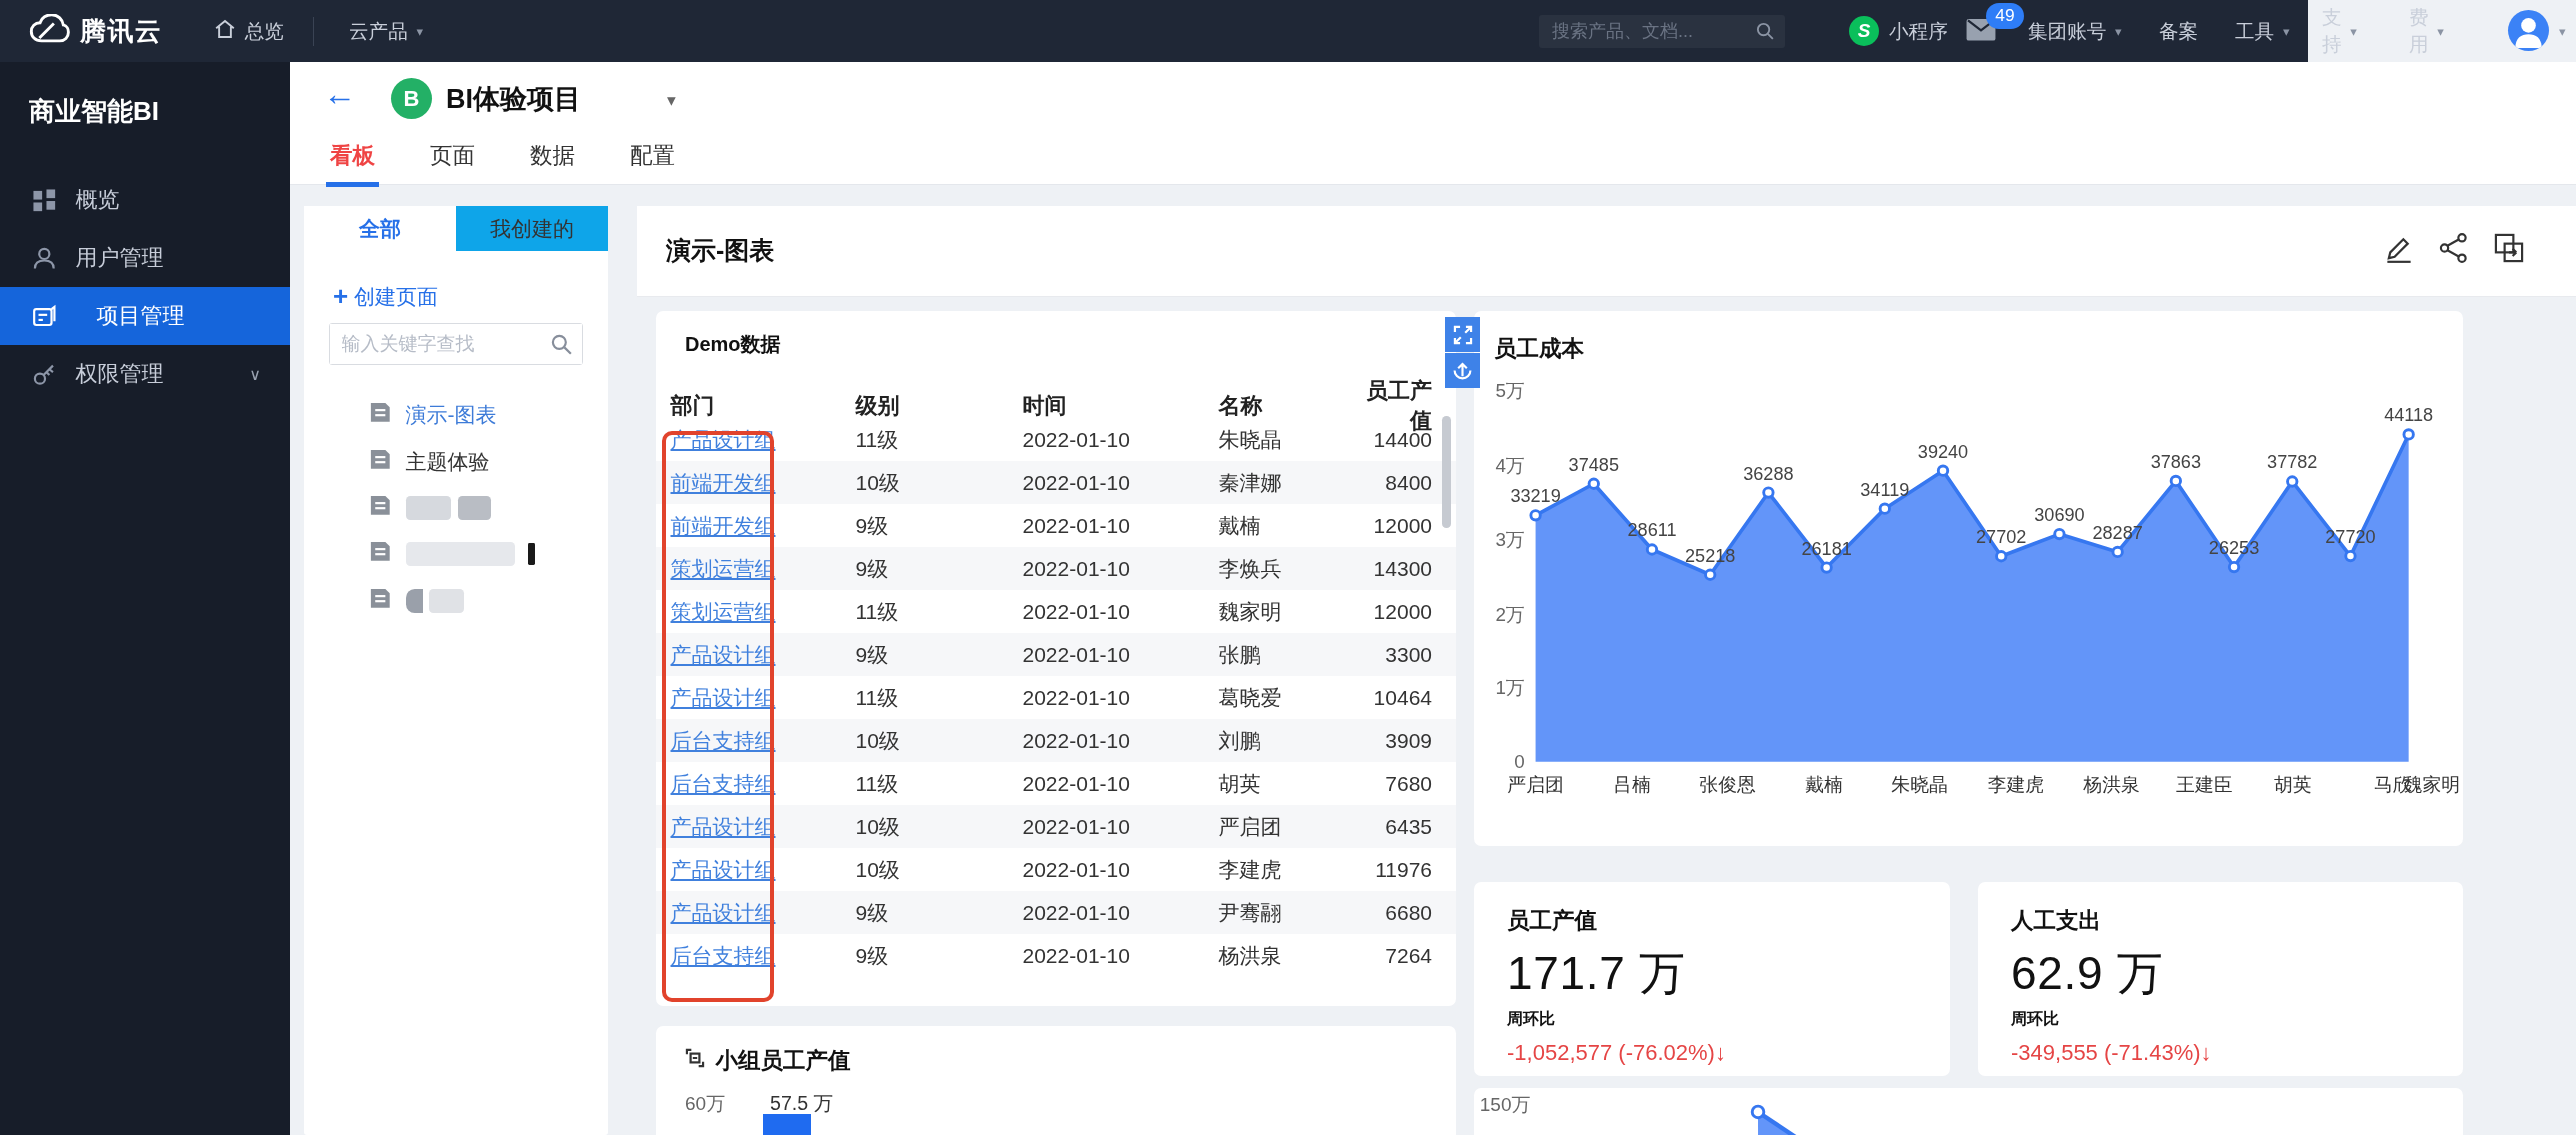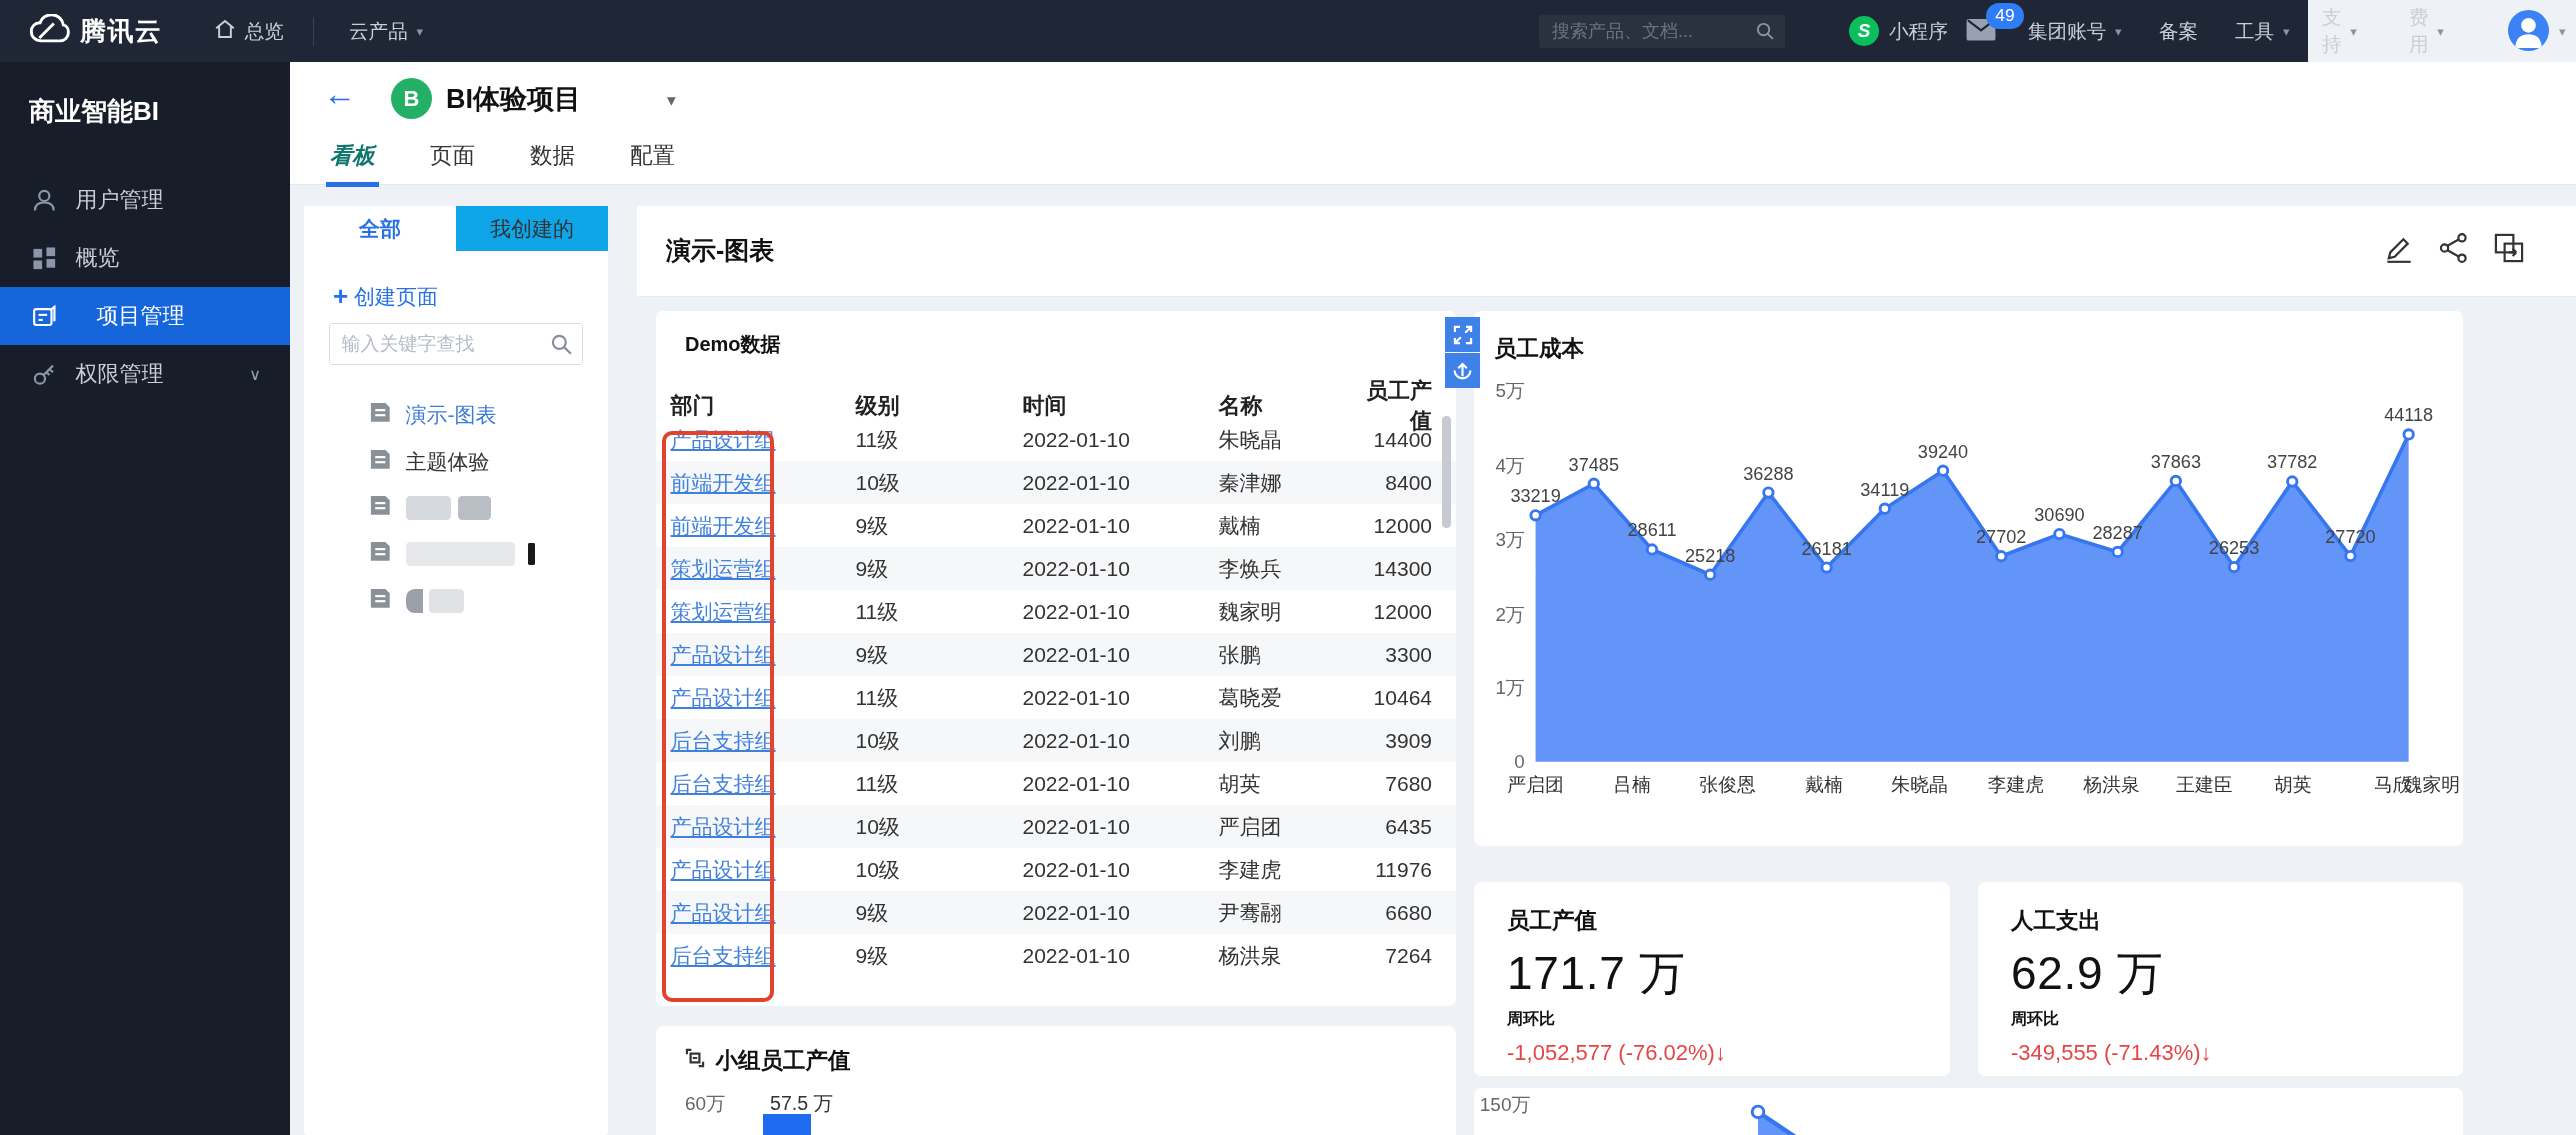--- a/index.html
+++ b/index.html
@@ -32,21 +32,21 @@
   .side-ico { width:24.6px; height:24.6px; flex:0 0 24.6px; }
 
   
   #project-header { position:absolute; left:290px; top:62px; width:2286px; height:123px; background:#FFFFFF; border-bottom:0.7px solid #E4E7EC; }
   #back-arrow { position:absolute; left:33px; top:13px; font-size:33px; color:#2670E8; cursor:pointer; }
   #proj-badge { position:absolute; left:101px; top:16px; width:41px; height:41px; border-radius:50%; background:#23B066; color:#fff; font-size:22px; font-weight:bold; display:flex; align-items:center; justify-content:center; }
   #proj-title { position:absolute; left:156px; top:19px; font-size:27px; font-weight:bold; color:#111; }
   #proj-caret { position:absolute; left:377px; top:27.5px; font-size:17.4px; color:#666; cursor:pointer; }
   #proj-tabs { position:absolute; left:40px; top:78px; display:flex; gap:55px; }
   .ptab { position:relative; font-size:22.5px; color:#333; padding-bottom:16px; cursor:pointer; }
-  .ptab.active { font-weight:bold; color:#0f766e;font-style:italic; }
+  .ptab.active { font-weight:bold; color:#ef4444; }
   .ptab.active::after { content:""; position:absolute; left:-4.3px; right:-4.3px; bottom:0; height:5px; background:#2670E8; }
 
   
   #pages-panel { position:absolute; left:304px; top:206px; width:304px; height:929px; background:#FFFFFF; border-radius:2.9px; }
   #pp-tabs { display:flex; height:45px; }
   .pp-tab { flex:1; display:flex; align-items:center; justify-content:center; font-size:21px; cursor:pointer; }
   .pp-tab.active { color:#2670E8; font-weight:bold; background:#fff; }
   .pp-tab.inactive { background:#0ea5e9; color:#333; }
   #pp-create { position:absolute; left:29px; top:75px; color:#2670E8; font-size:21px; cursor:pointer; display:flex; align-items:center; gap:5.8px; }
   #pp-create .plus { font-size:26px; font-weight:bold; }
@@ -195,36 +195,36 @@
       <span class="caret">▾</span>
     </div>
   </header>
 
   <aside id="sidebar">
     <div class="side-title">商业智能BI</div>
     <nav id="side-menu">
       <div class="side-item">
         <span class="side-ico">
           <svg width="24.6" height="24.6" viewBox="0 0 34 34">
-              <circle cx="17" cy="11" r="7" fill="none" stroke="#8D96A8" stroke-width="3"></circle>
-              <path d="M4 31 C4 23 10 20 17 20 C24 20 30 23 30 31" fill="none" stroke="#8D96A8" stroke-width="3"></path>
-            </svg>
-        </span>
-        <span>用户管理</span>
-      </div>
-      <div class="side-item">
-        <span class="side-ico">
-          <svg width="24.6" height="24.6" viewBox="0 0 34 34">
               <rect x="2" y="4" width="12" height="12" fill="#8D96A8"></rect>
               <rect x="20" y="2" width="12" height="12" fill="#8D96A8"></rect>
               <rect x="2" y="20" width="12" height="12" fill="#8D96A8"></rect>
               <rect x="20" y="18" width="12" height="12" fill="#8D96A8"></rect>
             </svg>
         </span>
         <span>概览</span>
+      </div>
+      <div class="side-item">
+        <span class="side-ico">
+          <svg width="24.6" height="24.6" viewBox="0 0 34 34">
+              <circle cx="17" cy="11" r="7" fill="none" stroke="#8D96A8" stroke-width="3"></circle>
+              <path d="M4 31 C4 23 10 20 17 20 C24 20 30 23 30 31" fill="none" stroke="#8D96A8" stroke-width="3"></path>
+            </svg>
+        </span>
+        <span>用户管理</span>
       </div>
       <div class="side-item active">
         <span class="side-ico">
           <svg width="24.6" height="24.6" viewBox="0 0 34 34">
               <rect x="3" y="7" width="24" height="22" rx="3" fill="none" stroke="#FFFFFF" stroke-width="3"></rect>
               <path d="M27 7 L31 4 V24" fill="none" stroke="#FFFFFF" stroke-width="3"></path>
               <line x1="9" y1="15" x2="21" y2="15" stroke="#FFFFFF" stroke-width="3"></line>
               <line x1="9" y1="22" x2="15" y2="22" stroke="#FFFFFF" stroke-width="3"></line>
             </svg>
         </span>

